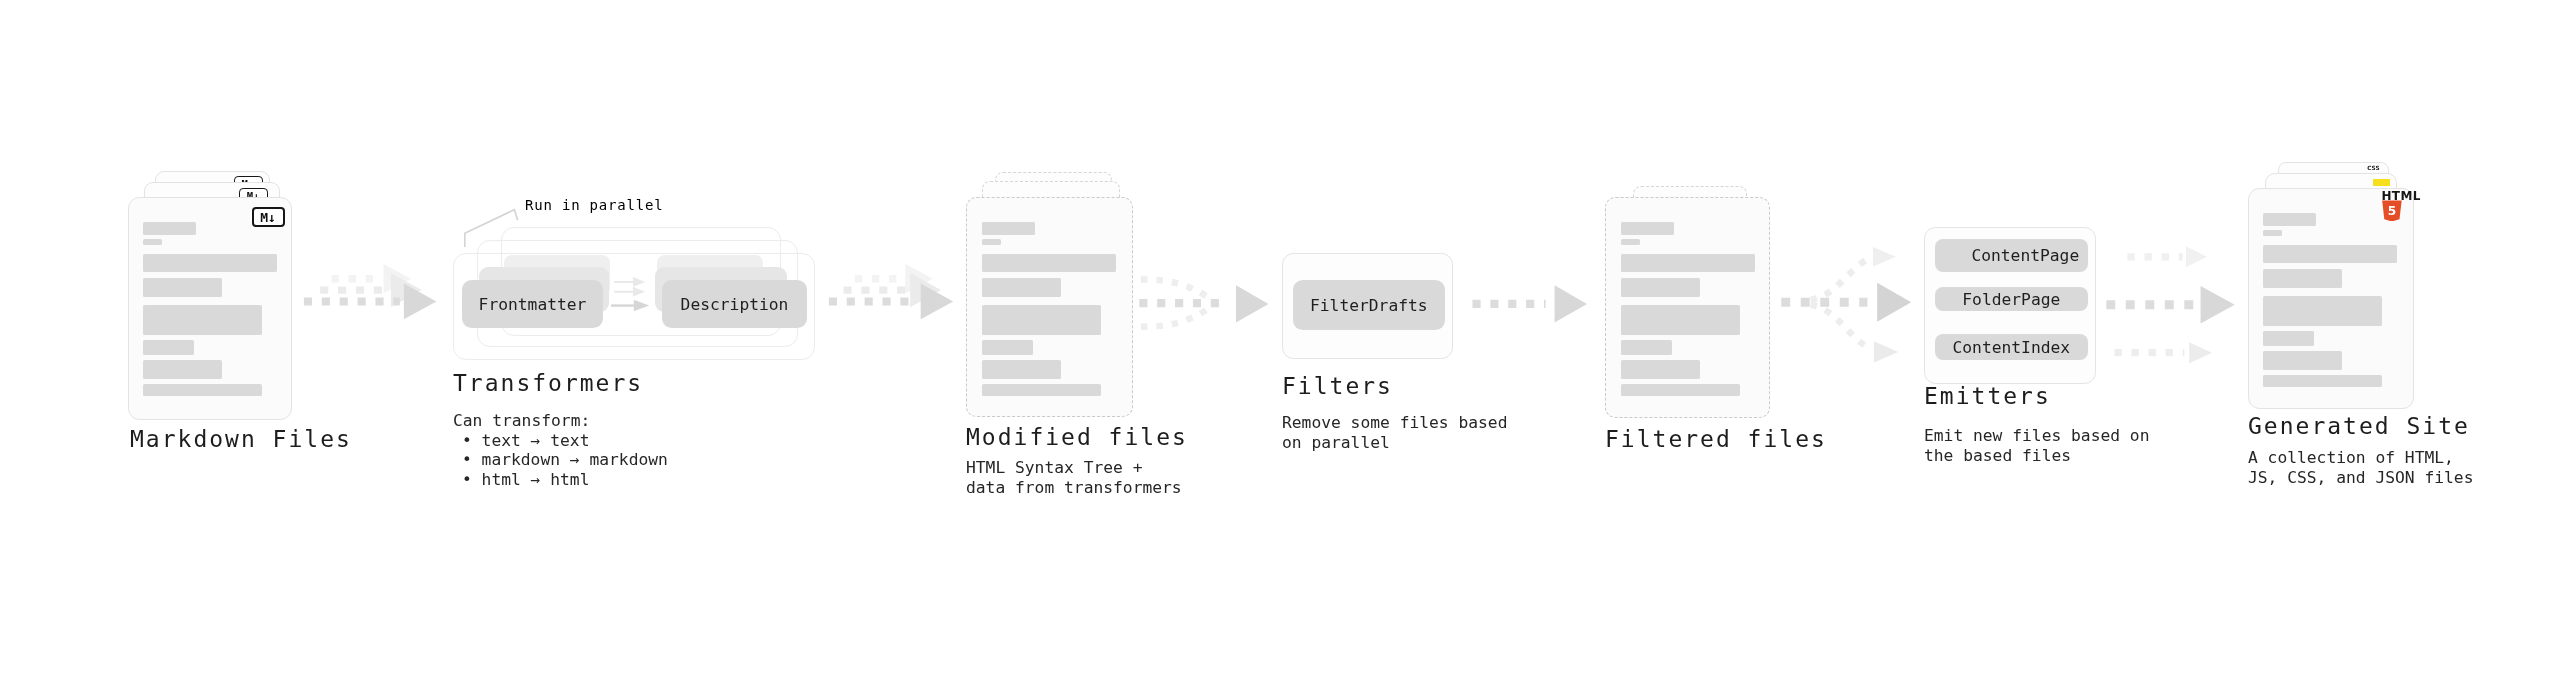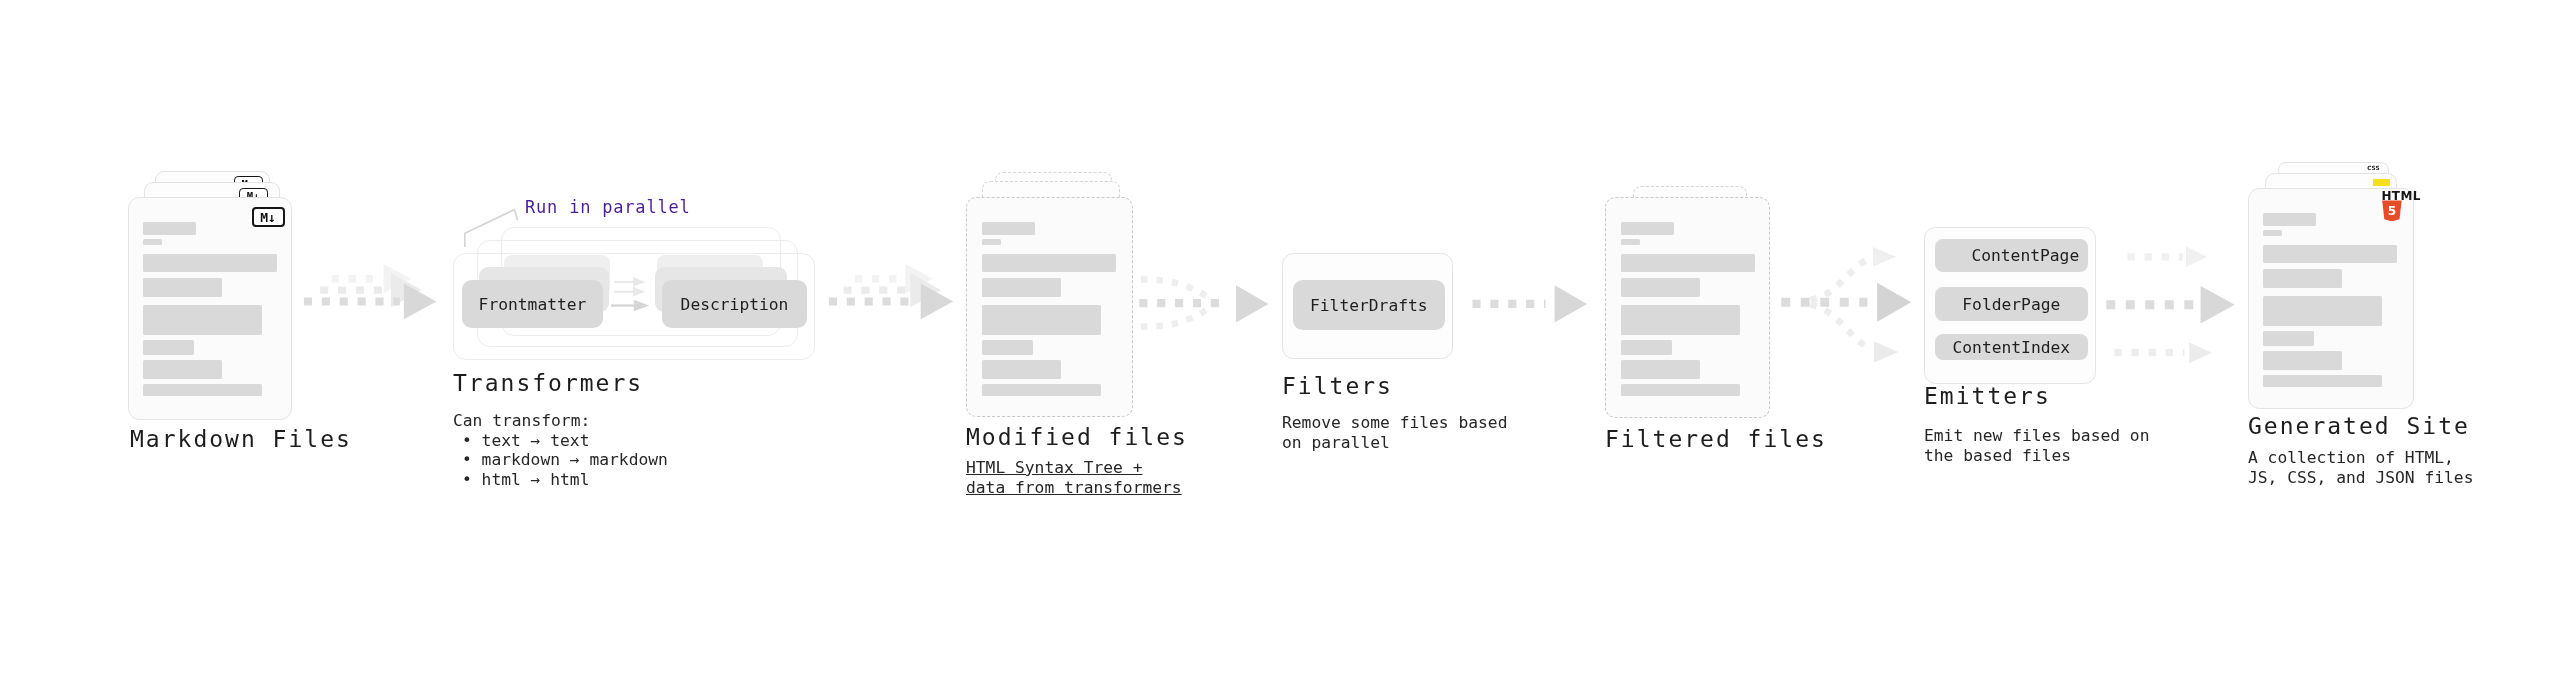--- a/index.html
+++ b/index.html
@@ -40,21 +40,21 @@
 
   .pill{position:absolute;box-sizing:border-box;background:#d9d9d9;border-radius:9.8px;
         display:flex;align-items:center;justify-content:center;font-size:16.3px;color:#1f1f1f;}
   .pill.ghost1{background:#e6e6e6;border-radius:9px;}
   .pill.ghost2{background:#efefef;border-radius:8.1px;}
 
   .node-title{position:absolute;font-size:23px;letter-spacing:2px;color:#1d1d1d;white-space:nowrap;line-height:1;}
   .node-desc{position:absolute;font-size:16.3px;color:#262626;line-height:20.3px;white-space:nowrap;}
   .node-desc.lh24{line-height:19.5px;}
   .node-desc .bullet{padding-left:9px;}
-  .annotation{position:absolute;font-size:17px;letter-spacing:0.8px;color:#4c1d95;white-space:nowrap;}
+  .annotation{position:absolute;font-size:14px;letter-spacing:0.8px;color:#000000;white-space:nowrap;}
 
   
   .html5-logo{position:absolute;width:21px;text-align:center;}
   .html5-word{font-size:12px;font-weight:700;letter-spacing:0.4px;color:#161616;line-height:6.5px;font-family:"DejaVu Sans","Liberation Sans",sans-serif;}
   .html5-shield{width:19.5px;height:21px;margin:0.8px auto 0;background:#e44d26;
                 clip-path:polygon(0% 0%,100% 0%,89% 90%,50% 100%,11% 90%);
                 display:flex;align-items:center;justify-content:center;
                 color:#fff;font-size:12.2px;font-weight:bold;font-family:"DejaVu Sans","Liberation Sans",sans-serif;}
   .js-badge{position:absolute;width:16.3px;height:7.3px;background:#f7df1e;}
   .css-badge{position:absolute;text-align:center;width:14.6px;}
@@ -183,21 +183,21 @@
         <div class="ln ln2"></div>
         <div class="ln ln3"></div>
         <div class="ln ln4"></div>
         <div class="ln ln5"></div>
         <div class="ln ln6"></div>
         <div class="ln ln7"></div>
         <div class="ln ln8"></div>
       </div>
     </div>
     <div class="node-title" style="left:966px;top:426px;">Modified files</div>
-    <div class="node-desc" style="left:966px;top:458px;text-decoration:underline;">
+    <div class="node-desc" style="left:966px;top:458px;">
       <div>HTML Syntax Tree +</div>
       <div>data from transformers</div>
     </div>
   </div>
 
   <div class="node">
     <div class="panel" style="left:1282px;top:253px;width:171px;height:106px;text-decoration:underline;">
       <div class="pill" style="left:9.8px;top:26px;width:152px;height:50px;">FilterDrafts</div>
     </div>
     <div class="node-title" style="left:1282px;top:375px;">Filters</div>
@@ -220,21 +220,21 @@
         <div class="ln ln7"></div>
         <div class="ln ln8"></div>
       </div>
     </div>
     <div class="node-title" style="left:1605px;top:428px;">Filtered files</div>
   </div>
 
   <div class="node">
     <div class="panel" style="left:1924px;top:227px;width:172px;height:157px;">
       <div class="pill" style="left:9.8px;top:11.4px;width:153px;height:33px;border-radius:8.1px;padding-left:28px;">ContentPage</div>
-      <div class="pill" style="left:9.8px;top:59px;width:153px;height:34px;border-radius:8.1px;">FolderPage</div>
+      <div class="pill" style="left:9.8px;top:59px;width:153px;height:24px;border-radius:8.1px;">FolderPage</div>
       <div class="pill" style="left:9.8px;top:106px;width:153px;height:26px;border-radius:8.1px;">ContentIndex</div>
     </div>
     <div class="node-title" style="left:1924px;top:385px;">Emitters</div>
     <div class="node-desc" style="left:1924px;top:426px;">
       <div>Emit new files based on</div>
       <div>the based files</div>
     </div>
   </div>
 
   <div class="node">

